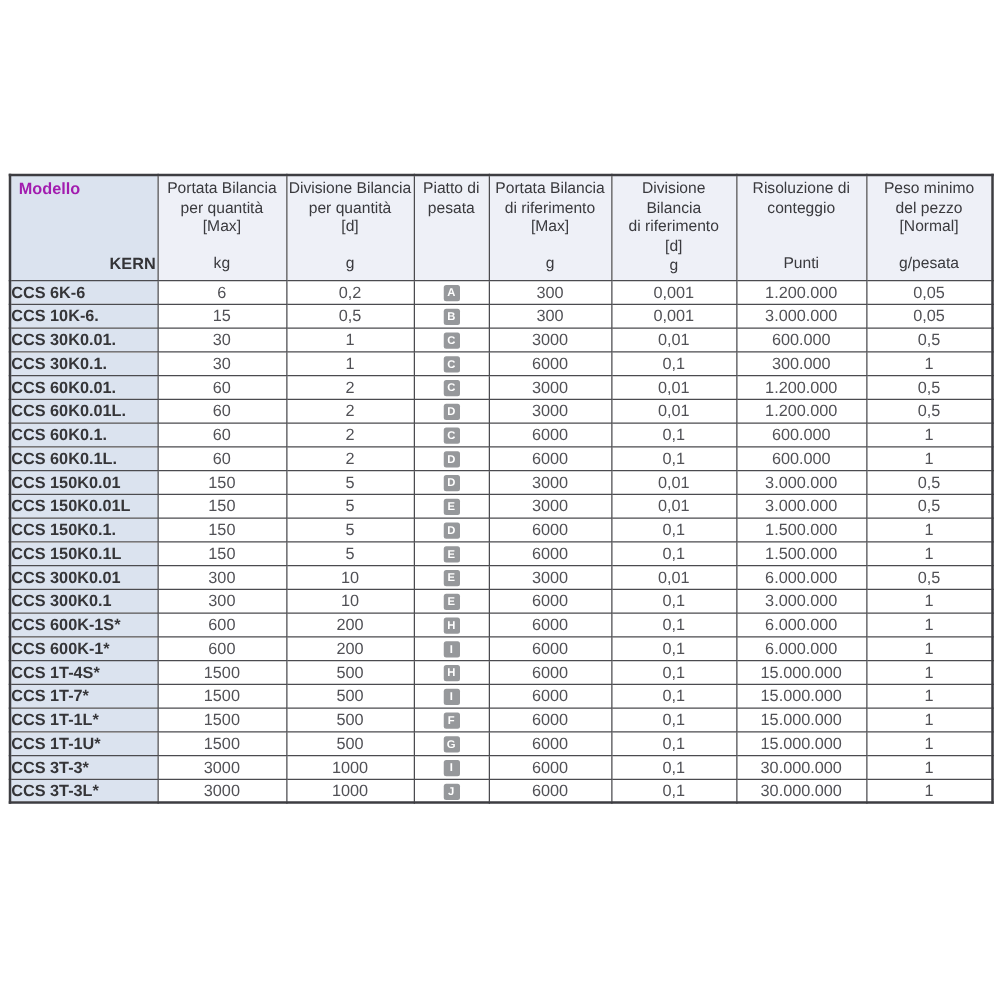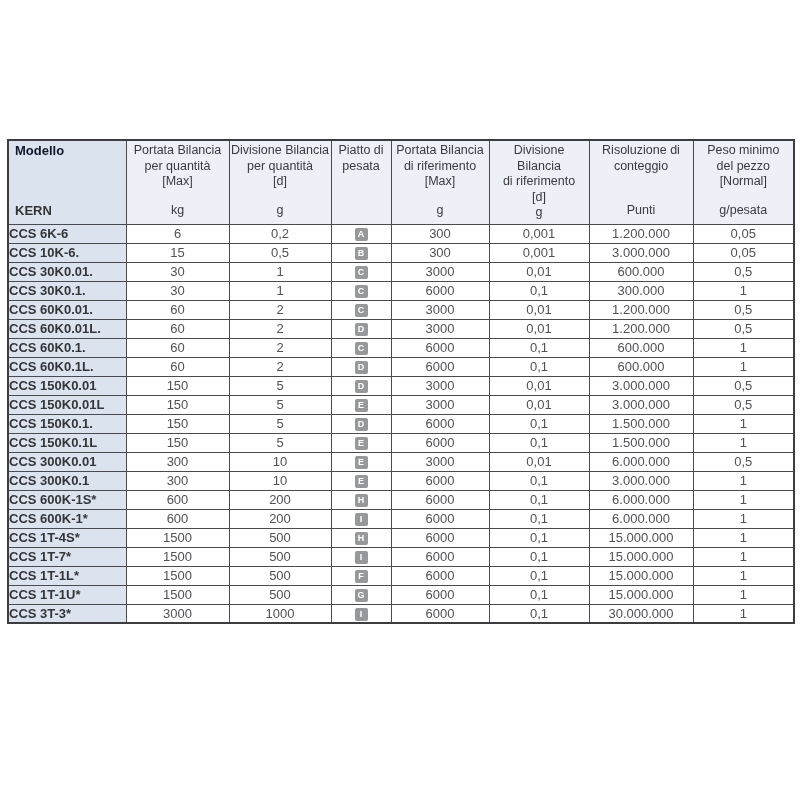--- a/index.html
+++ b/index.html
@@ -31,22 +31,22 @@
     font-size:12.5px;
     vertical-align:top;
   }
   .spec th.model-col{background:#dbe3ef;}
   .hcell{
     display:flex;flex-direction:column;justify-content:space-between;
     height:80px;padding:2px 1px;box-sizing:border-box;
   }
   .hlines{line-height:15.5px;text-align:center;}
   .hunit{line-height:15px;text-align:center;padding-bottom:1px;}
-  .hleft .hlines{text-align:left;padding-left:5px;font-weight:bold;font-size:13px;color:#0f172a;}
-  .hleft .hunit{text-align:left;padding-left:5px;font-weight:bold;font-size:13px;color:#343437;}
+  .hleft .hlines{text-align:left;padding-left:5px;font-weight:bold;font-size:13px;color:#a21caf;}
+  .hleft .hunit{text-align:right;padding-left:5px;font-weight:bold;font-size:13px;color:#343437;}
   
   .spec tbody tr{height:19px;}
   .spec td{
     background:#ffffff;
     font-size:13px;
     color:#515156;
     text-align:center;
     line-height:17px;
     vertical-align:middle;
   }
@@ -369,15 +369,25 @@
         <tr>
           <td class="model-col">CCS 3T-3*</td>
           <td>3000</td>
           <td>1000</td>
           <td><span class="badge">I</span></td>
           <td>6000</td>
           <td>0,1</td>
           <td>30.000.000</td>
           <td>1</td>
         </tr>
+        <tr>
+          <td class="model-col">CCS 3T-3L*</td>
+          <td>3000</td>
+          <td>1000</td>
+          <td><span class="badge">J</span></td>
+          <td>6000</td>
+          <td>0,1</td>
+          <td>30.000.000</td>
+          <td>1</td>
+        </tr>
       </tbody>
   </table>
 </div>
 
 </body></html>

